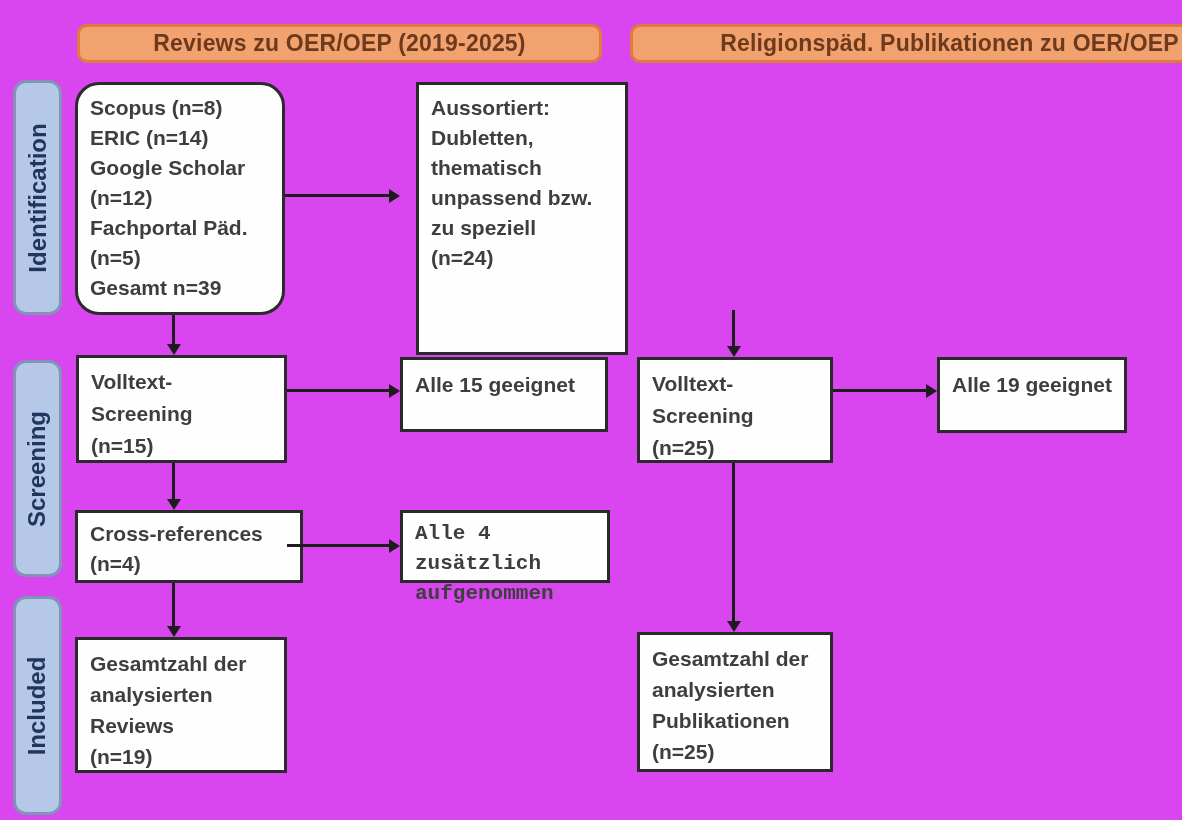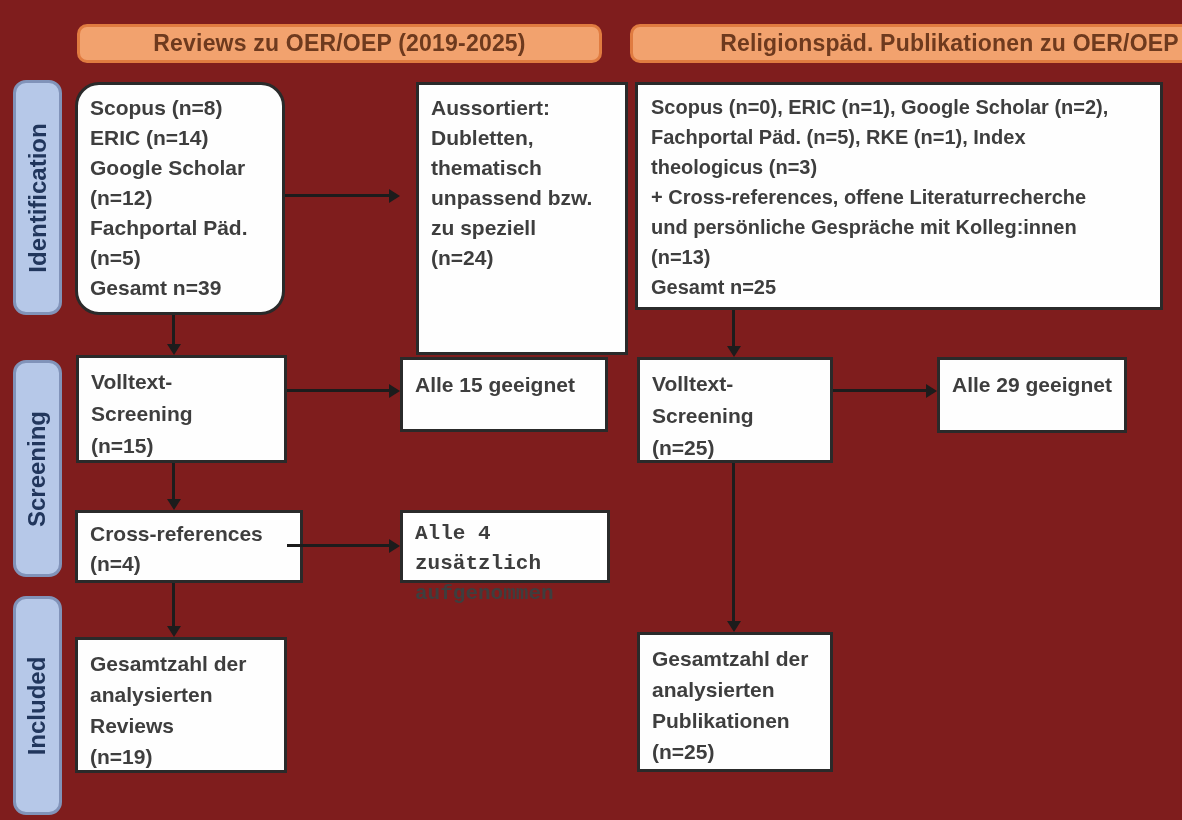--- a/index.html
+++ b/index.html
@@ -6,21 +6,21 @@
   html, body {
     margin: 0;
     padding: 0;
     background: #ffffff;
     font-family: "Liberation Sans", "DejaVu Sans", sans-serif;
   }
   .canvas {
     position: relative;
     width: 1182px;
     height: 820px;
-    background: #7f1d1d;
+    background: #d946ef;
     overflow: hidden;
   }
   
   .col-header {
     position: absolute;
     box-sizing: border-box;
     height: 39px;
     background: var(--header-fill, #F2A26E);
     border: 3px solid var(--header-border, #E0read);
     border-color: var(--header-border, #E07B40);
@@ -163,31 +163,24 @@
   <div class="pbox b-d">Alle 15 geeignet</div>
   <div class="pbox b-e">Cross-references
 (n=4)</div>
   <div class="pbox b-f">Alle 4 zusätzlich
 aufgenommen</div>
   <div class="pbox b-g">Gesamtzahl der
 analysierten
 Reviews
 (n=19)</div>
 
-  <div class="pbox b-h">Scopus (n=0), ERIC (n=1), Google Scholar (n=2),
-Fachportal Päd. (n=5), RKE (n=1), Index
-theologicus (n=3)
-+ Cross-references, offene Literaturrecherche
-und persönliche Gespräche mit Kolleg:innen
-(n=13)
-Gesamt n=25</div>
   <div class="pbox b-i">Volltext-
 Screening
 (n=25)</div>
-  <div class="pbox b-j">Alle 29 geeignet</div>
+  <div class="pbox b-j">Alle 19 geeignet</div>
   <div class="pbox b-k">Gesamtzahl der
 analysierten
 Publikationen
 (n=25)</div>
 
   <div class="va a-v1"></div>
   <div class="va a-v2"></div>
   <div class="va a-v3"></div>
   <div class="va a-v4"></div>
   <div class="va a-v5"></div>

